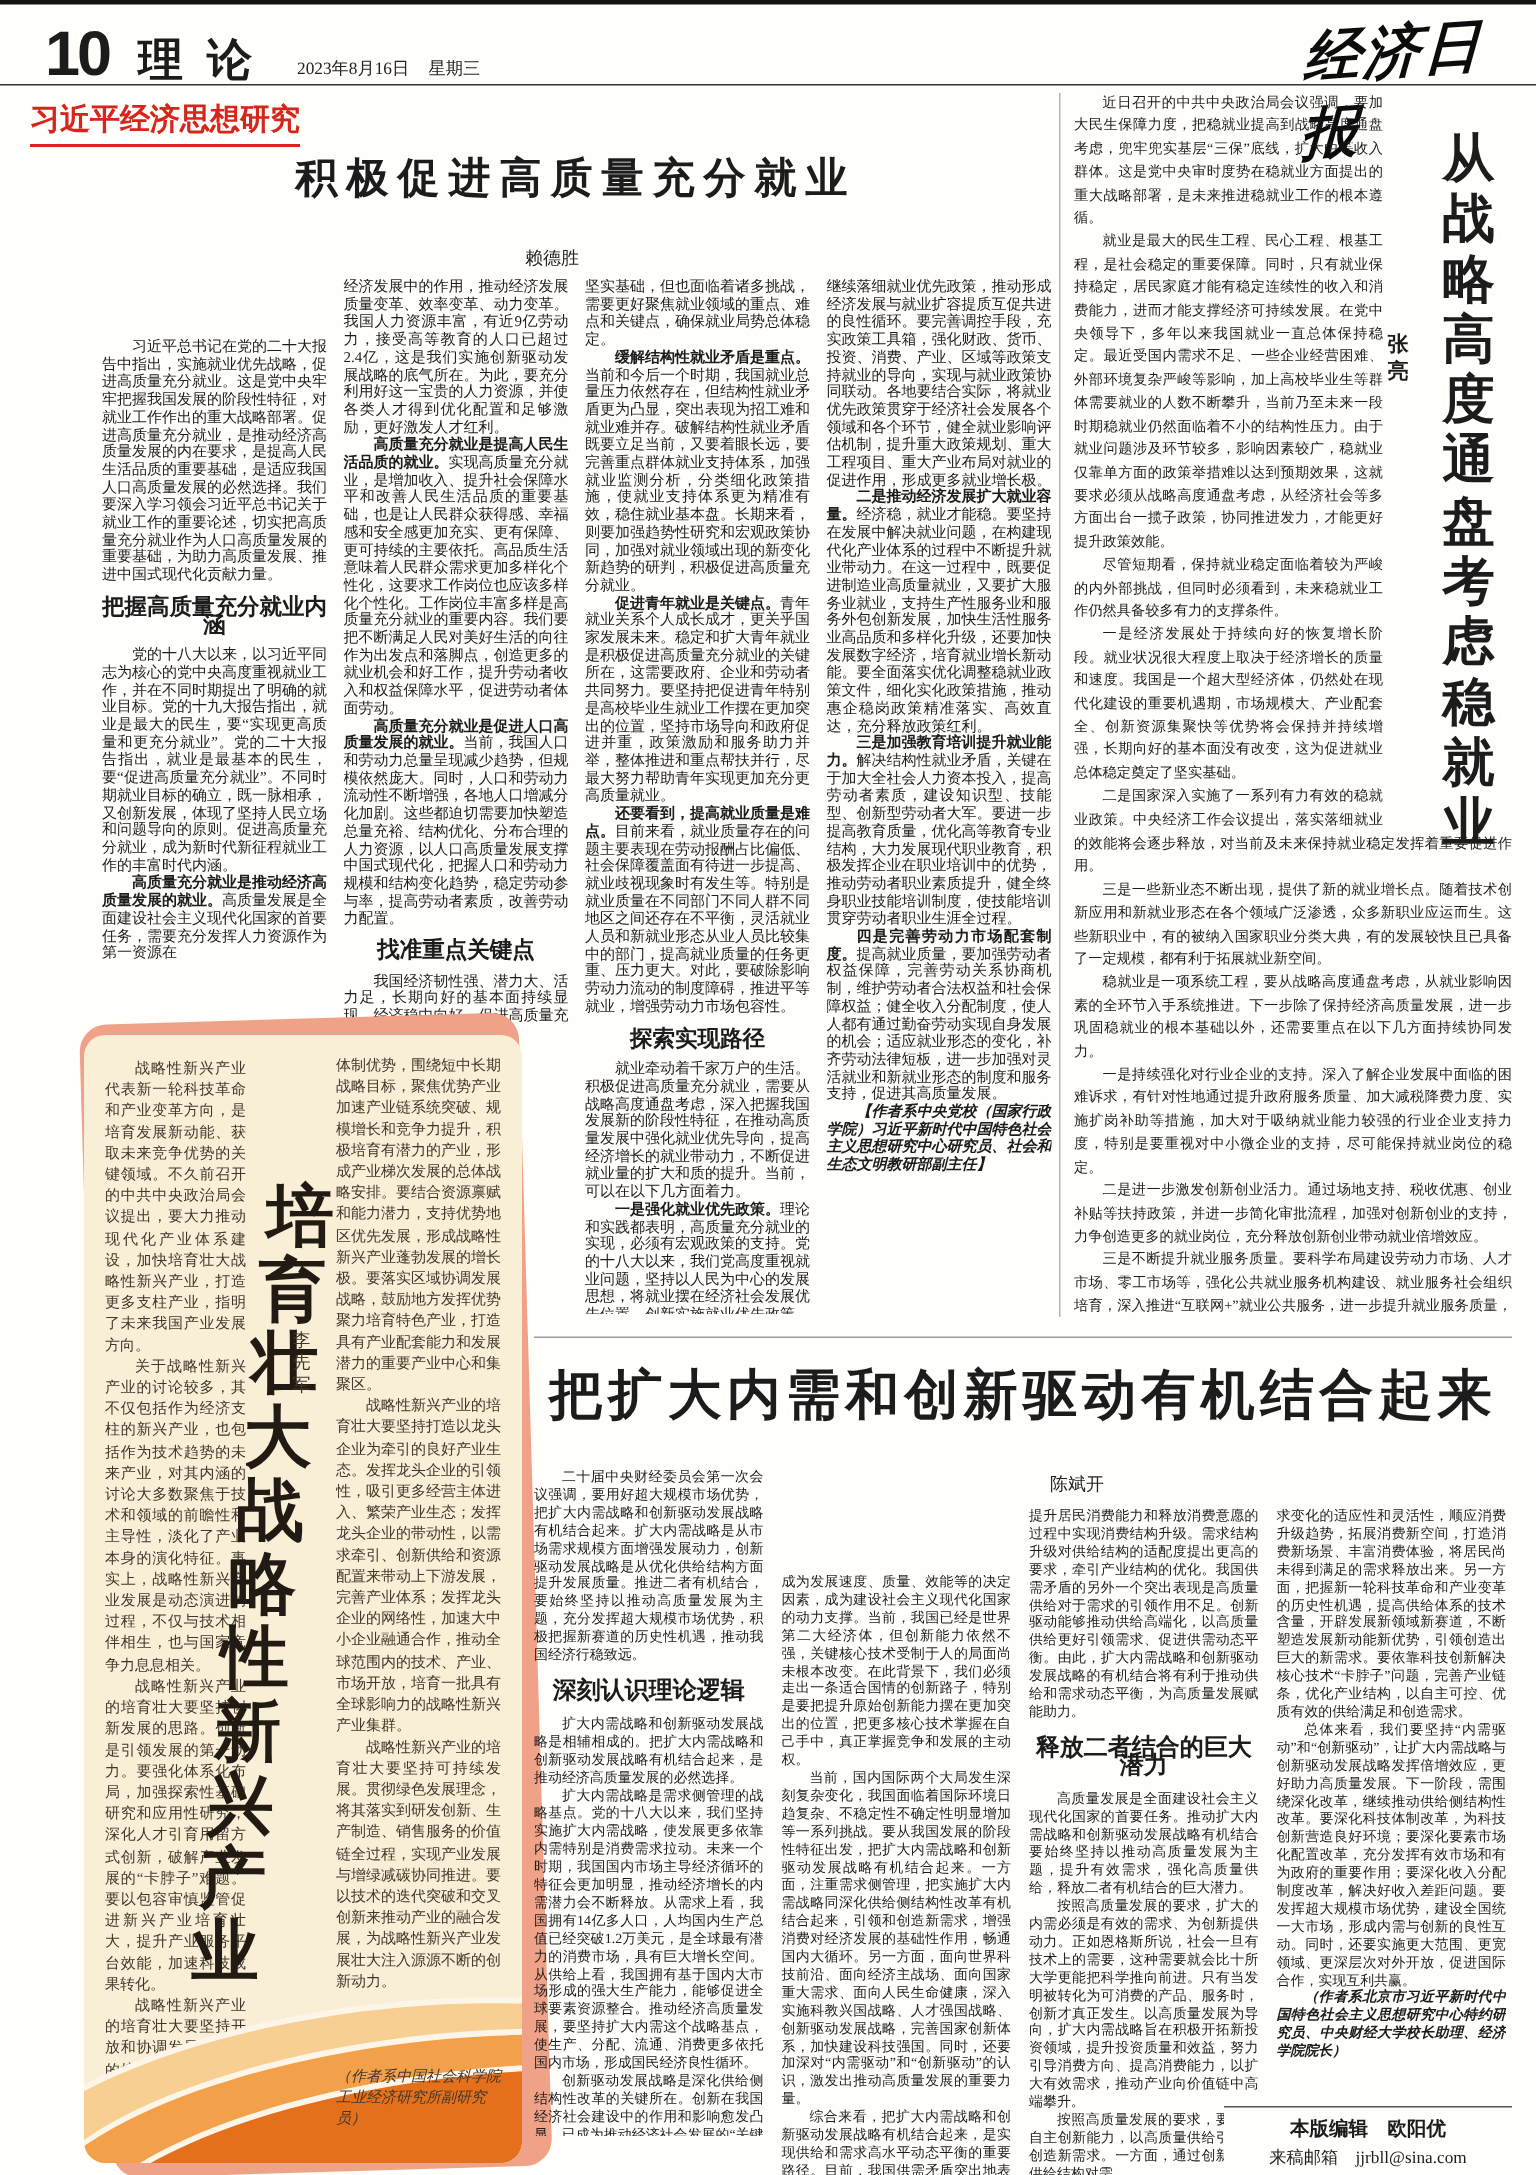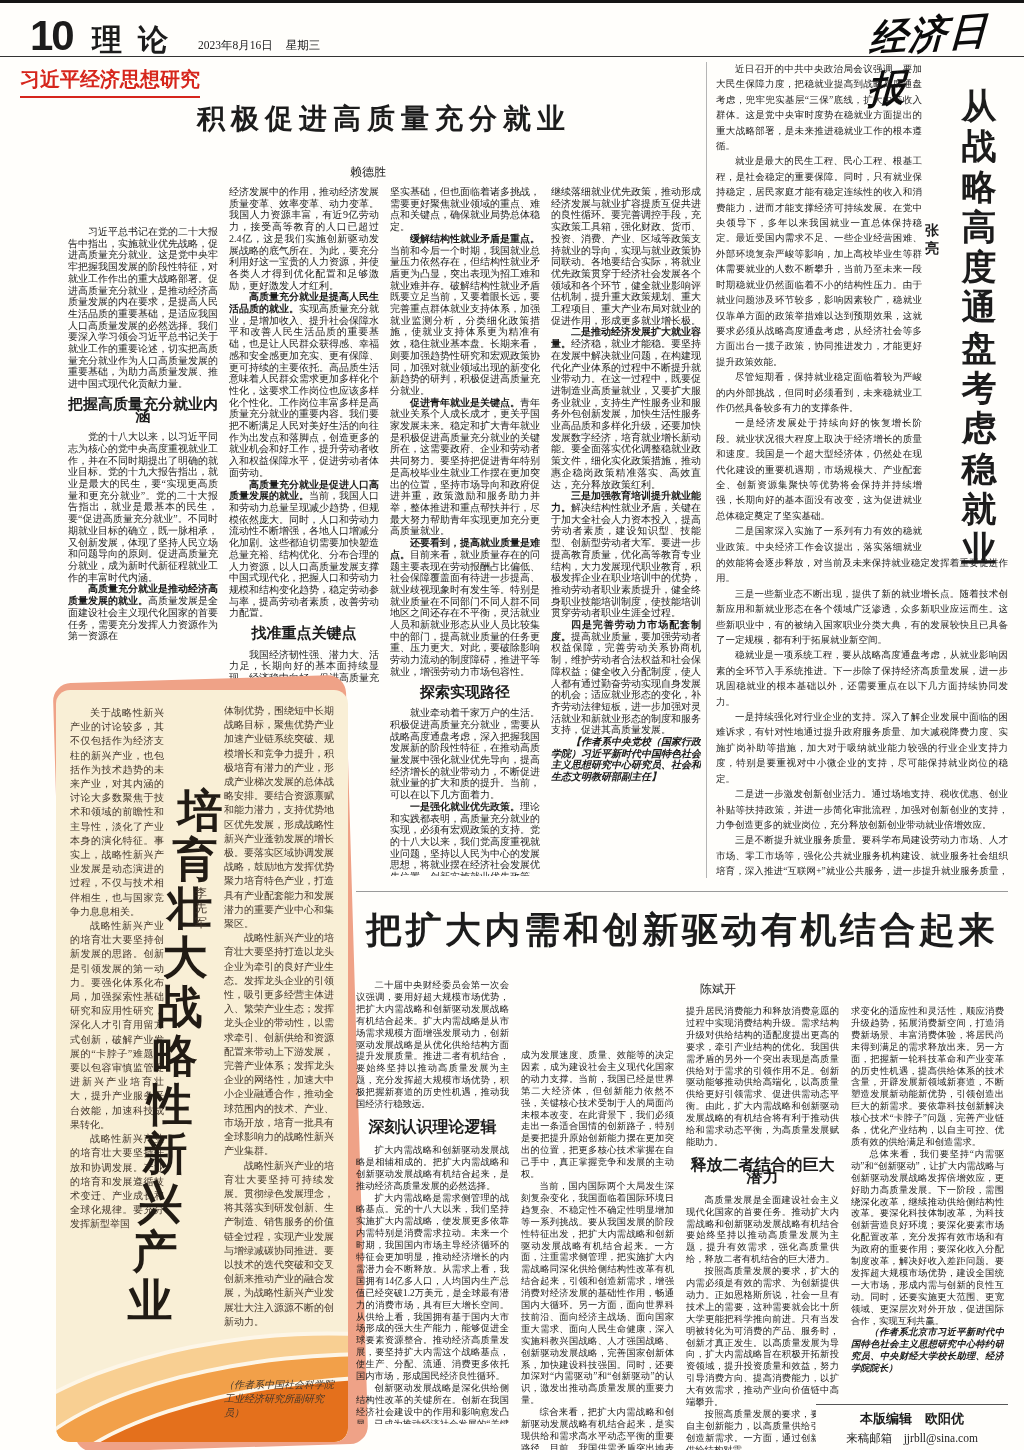--- a/index.html
+++ b/index.html
@@ -161,20 +161,21 @@
     </div>
   <div class="abs" id="right-author">
       <span class="vchar">张</span>
       <span class="vchar">亮</span>
     </div>
 
   <div class="abs" id="feature">
     <div id="f-bg"></div>
     <div id="f-panel">
       <div id="f-left" class="ftxt">
+          <p class="para">战略性新兴产业代表新一轮科技革命和产业变革方向，是培育发展新动能、获取未来竞争优势的关键领域。不久前召开的中共中央政治局会议提出，要大力推动现代化产业体系建设，加快培育壮大战略性新兴产业，打造更多支柱产业，指明了未来我国产业发展方向。</p>
           <p class="para">关于战略性新兴产业的讨论较多，其不仅包括作为经济支柱的新兴产业，也包括作为技术趋势的未来产业，对其内涵的讨论大多数聚焦于技术和领域的前瞻性和主导性，淡化了产业本身的演化特征。事实上，战略性新兴产业发展是动态演进的过程，不仅与技术相伴相生，也与国家竞争力息息相关。</p>
           <p class="para">战略性新兴产业的培育壮大要坚持创新发展的思路。创新是引领发展的第一动力。要强化体系化布局，加强探索性基础研究和应用性研究，深化人才引育用留方式创新，破解产业发展的“卡脖子”难题。要以包容审慎监管促进新兴产业培育壮大，提升产业服务平台效能，加速科技成果转化。</p>
           <p class="para">战略性新兴产业的培育壮大要坚持开放和协调发展。产业的培育和发展遵循技术变迁、产业成长和全球化规律。要充分发挥新型举国</p>
         </div>
       <div id="f-right" class="ftxt">
           <p class="para cont">体制优势，围绕短中长期战略目标，聚焦优势产业加速产业链系统突破、规模增长和竞争力提升，积极培育有潜力的产业，形成产业梯次发展的总体战略安排。要结合资源禀赋和能力潜力，支持优势地区优先发展，形成战略性新兴产业蓬勃发展的增长极。要落实区域协调发展战略，鼓励地方发挥优势聚力培育特色产业，打造具有产业配套能力和发展潜力的重要产业中心和集聚区。</p>
           <p class="para">战略性新兴产业的培育壮大要坚持打造以龙头企业为牵引的良好产业生态。发挥龙头企业的引领性，吸引更多经营主体进入、繁荣产业生态；发挥龙头企业的带动性，以需求牵引、创新供给和资源配置来带动上下游发展，完善产业体系；发挥龙头企业的网络性，加速大中小企业融通合作，推动全球范围内的技术、产业、市场开放，培育一批具有全球影响力的战略性新兴产业集群。</p>
           <p class="para">战略性新兴产业的培育壮大要坚持可持续发展。贯彻绿色发展理念，将其落实到研发创新、生产制造、销售服务的价值链全过程，实现产业发展与增绿减碳协同推进。要以技术的迭代突破和交叉创新来推动产业的融合发展，为战略性新兴产业发展壮大注入源源不断的创新动力。</p>
         </div>
       <div id="f-vtitle">

